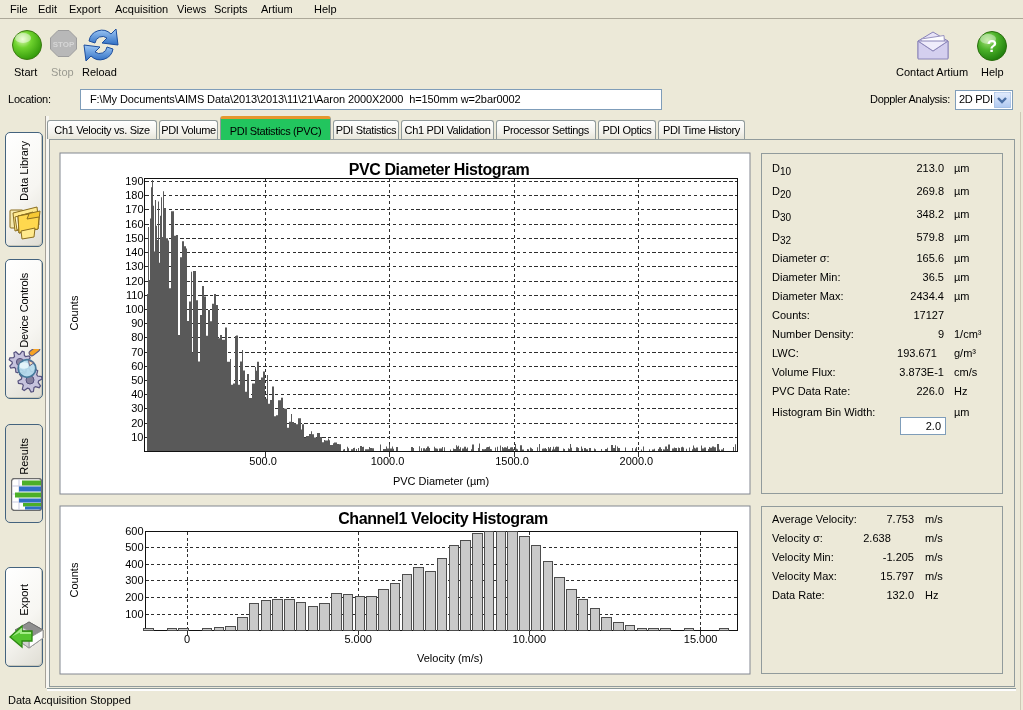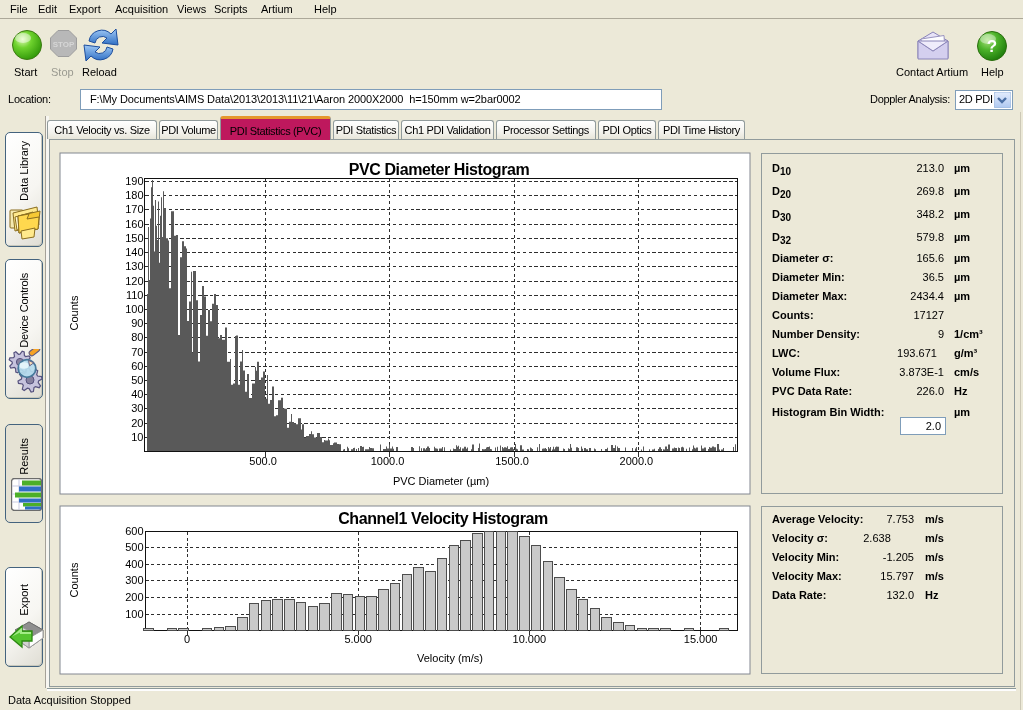--- a/index.html
+++ b/index.html
@@ -1,27 +1,27 @@
 <!DOCTYPE html>
 <html><head><meta charset="utf-8"><style>
 *{margin:0;padding:0;box-sizing:border-box}
 html,body{width:1023px;height:710px;overflow:hidden;background:#ece9d8;
 font-family:"Liberation Sans",sans-serif;font-size:11px;color:#000;position:relative}
 .abs{position:absolute}
 .menu span{position:absolute;top:3px;white-space:nowrap}
 .tab{position:absolute;border:1px solid #919b9c;border-bottom:none;border-radius:3px 3px 0 0;
 background:linear-gradient(#fff,#f4f3ee 60%,#e7e5d9);text-align:center;font-size:11px;
 padding-top:3px;height:19px;top:120px;z-index:3;white-space:nowrap;overflow:hidden;letter-spacing:-0.35px}
-.tab.on{background:#be185d;height:24px;top:116px;padding-top:6px;z-index:5;
+.tab.on{background:#22c55e;height:24px;top:116px;padding-top:6px;z-index:5;
 border-top:3px solid #e5972d;border-radius:3px 3px 0 0}
 .sbtn{position:absolute;left:5px;width:38px;border:1px solid #44637e;border-radius:5px;
 background:linear-gradient(135deg,#ffffff,#f7f6f2 55%,#dfddd4);box-shadow:inset -1px -1px 0 #c8c8bc}
 .vtext{position:absolute;left:50%;transform:translateX(-50%) rotate(180deg);
 writing-mode:vertical-rl;white-space:nowrap;font-size:11px}
-.lbl{font-weight:bold}
+.lbl{font-weight:normal}
 .sbtn.press{background:#e5e2d4;box-shadow:none}
 .row{position:absolute;left:772px;width:220px;height:16px}
 .row .v{position:absolute;right:0;top:0;width:58px;text-align:left}
 .field{position:absolute;background:#fff;border:1px solid #7f9db9}
 </style></head><body>
 
 <div class="abs menu" style="left:0;top:0;width:1023px;height:19px;border-bottom:1px solid #aca899">
 <span style="left:10px">File</span>
     <span style="left:38px">Edit</span>
     <span style="left:69px">Export</span>

